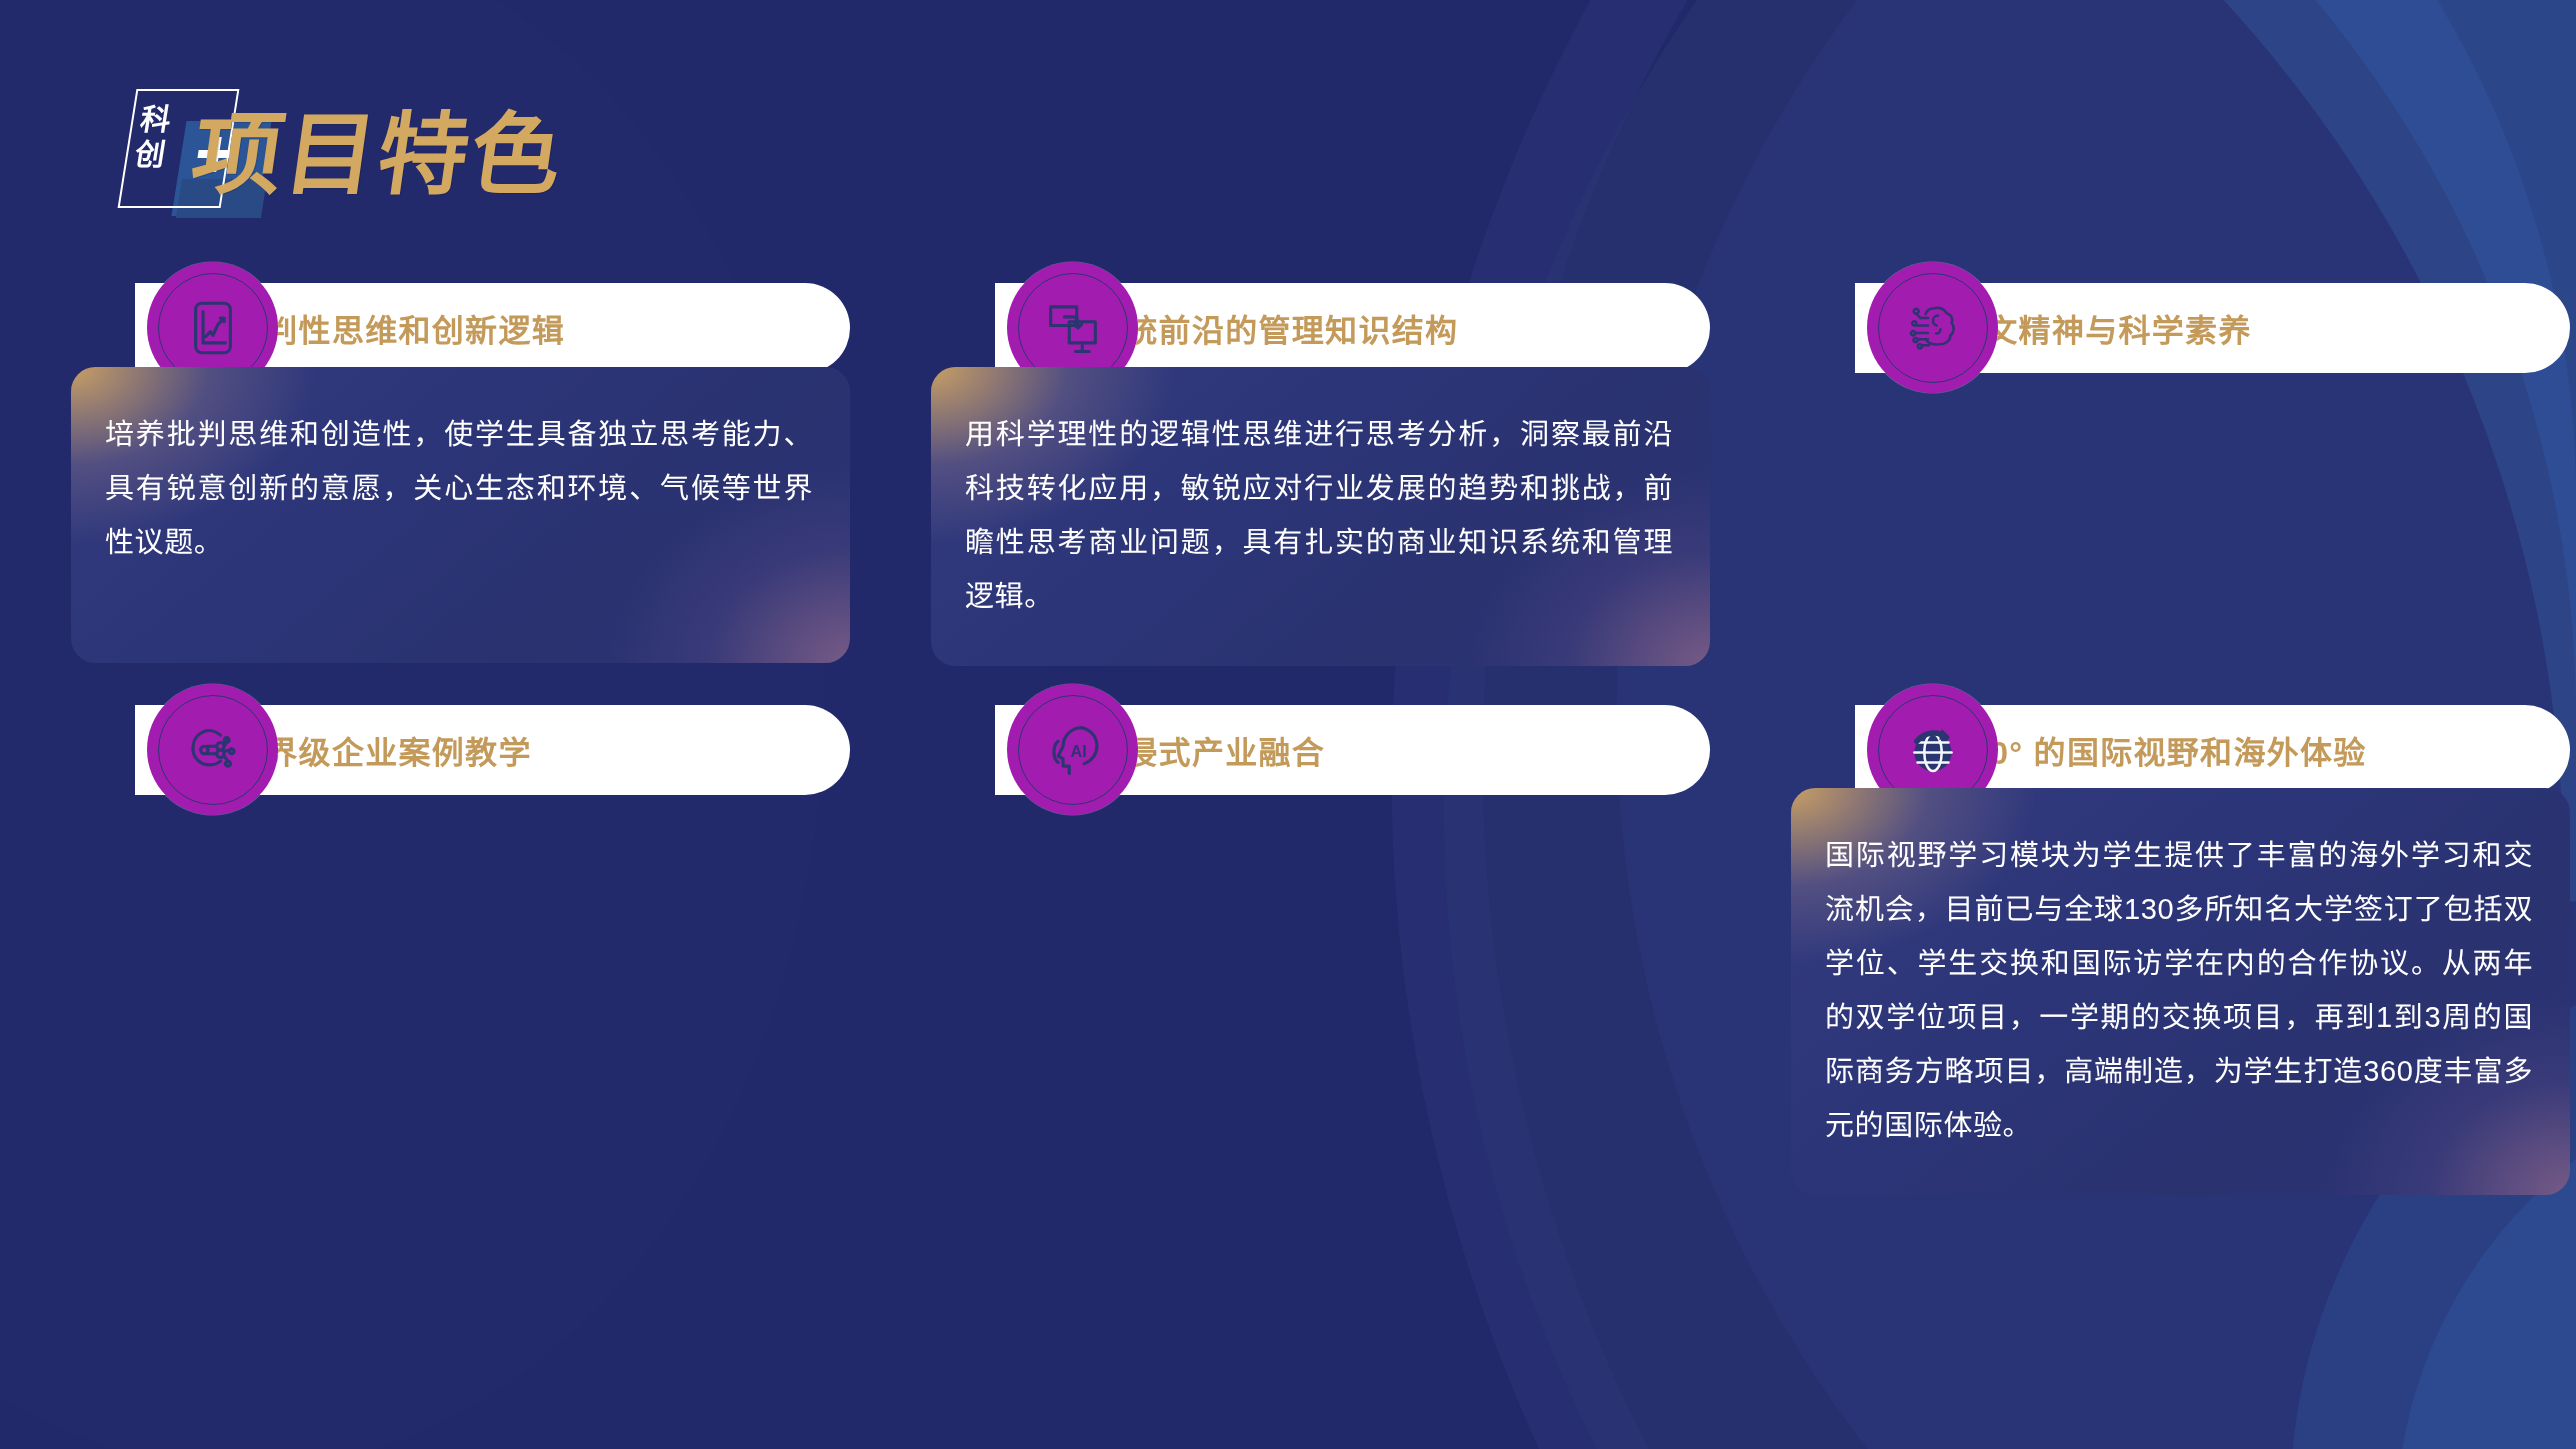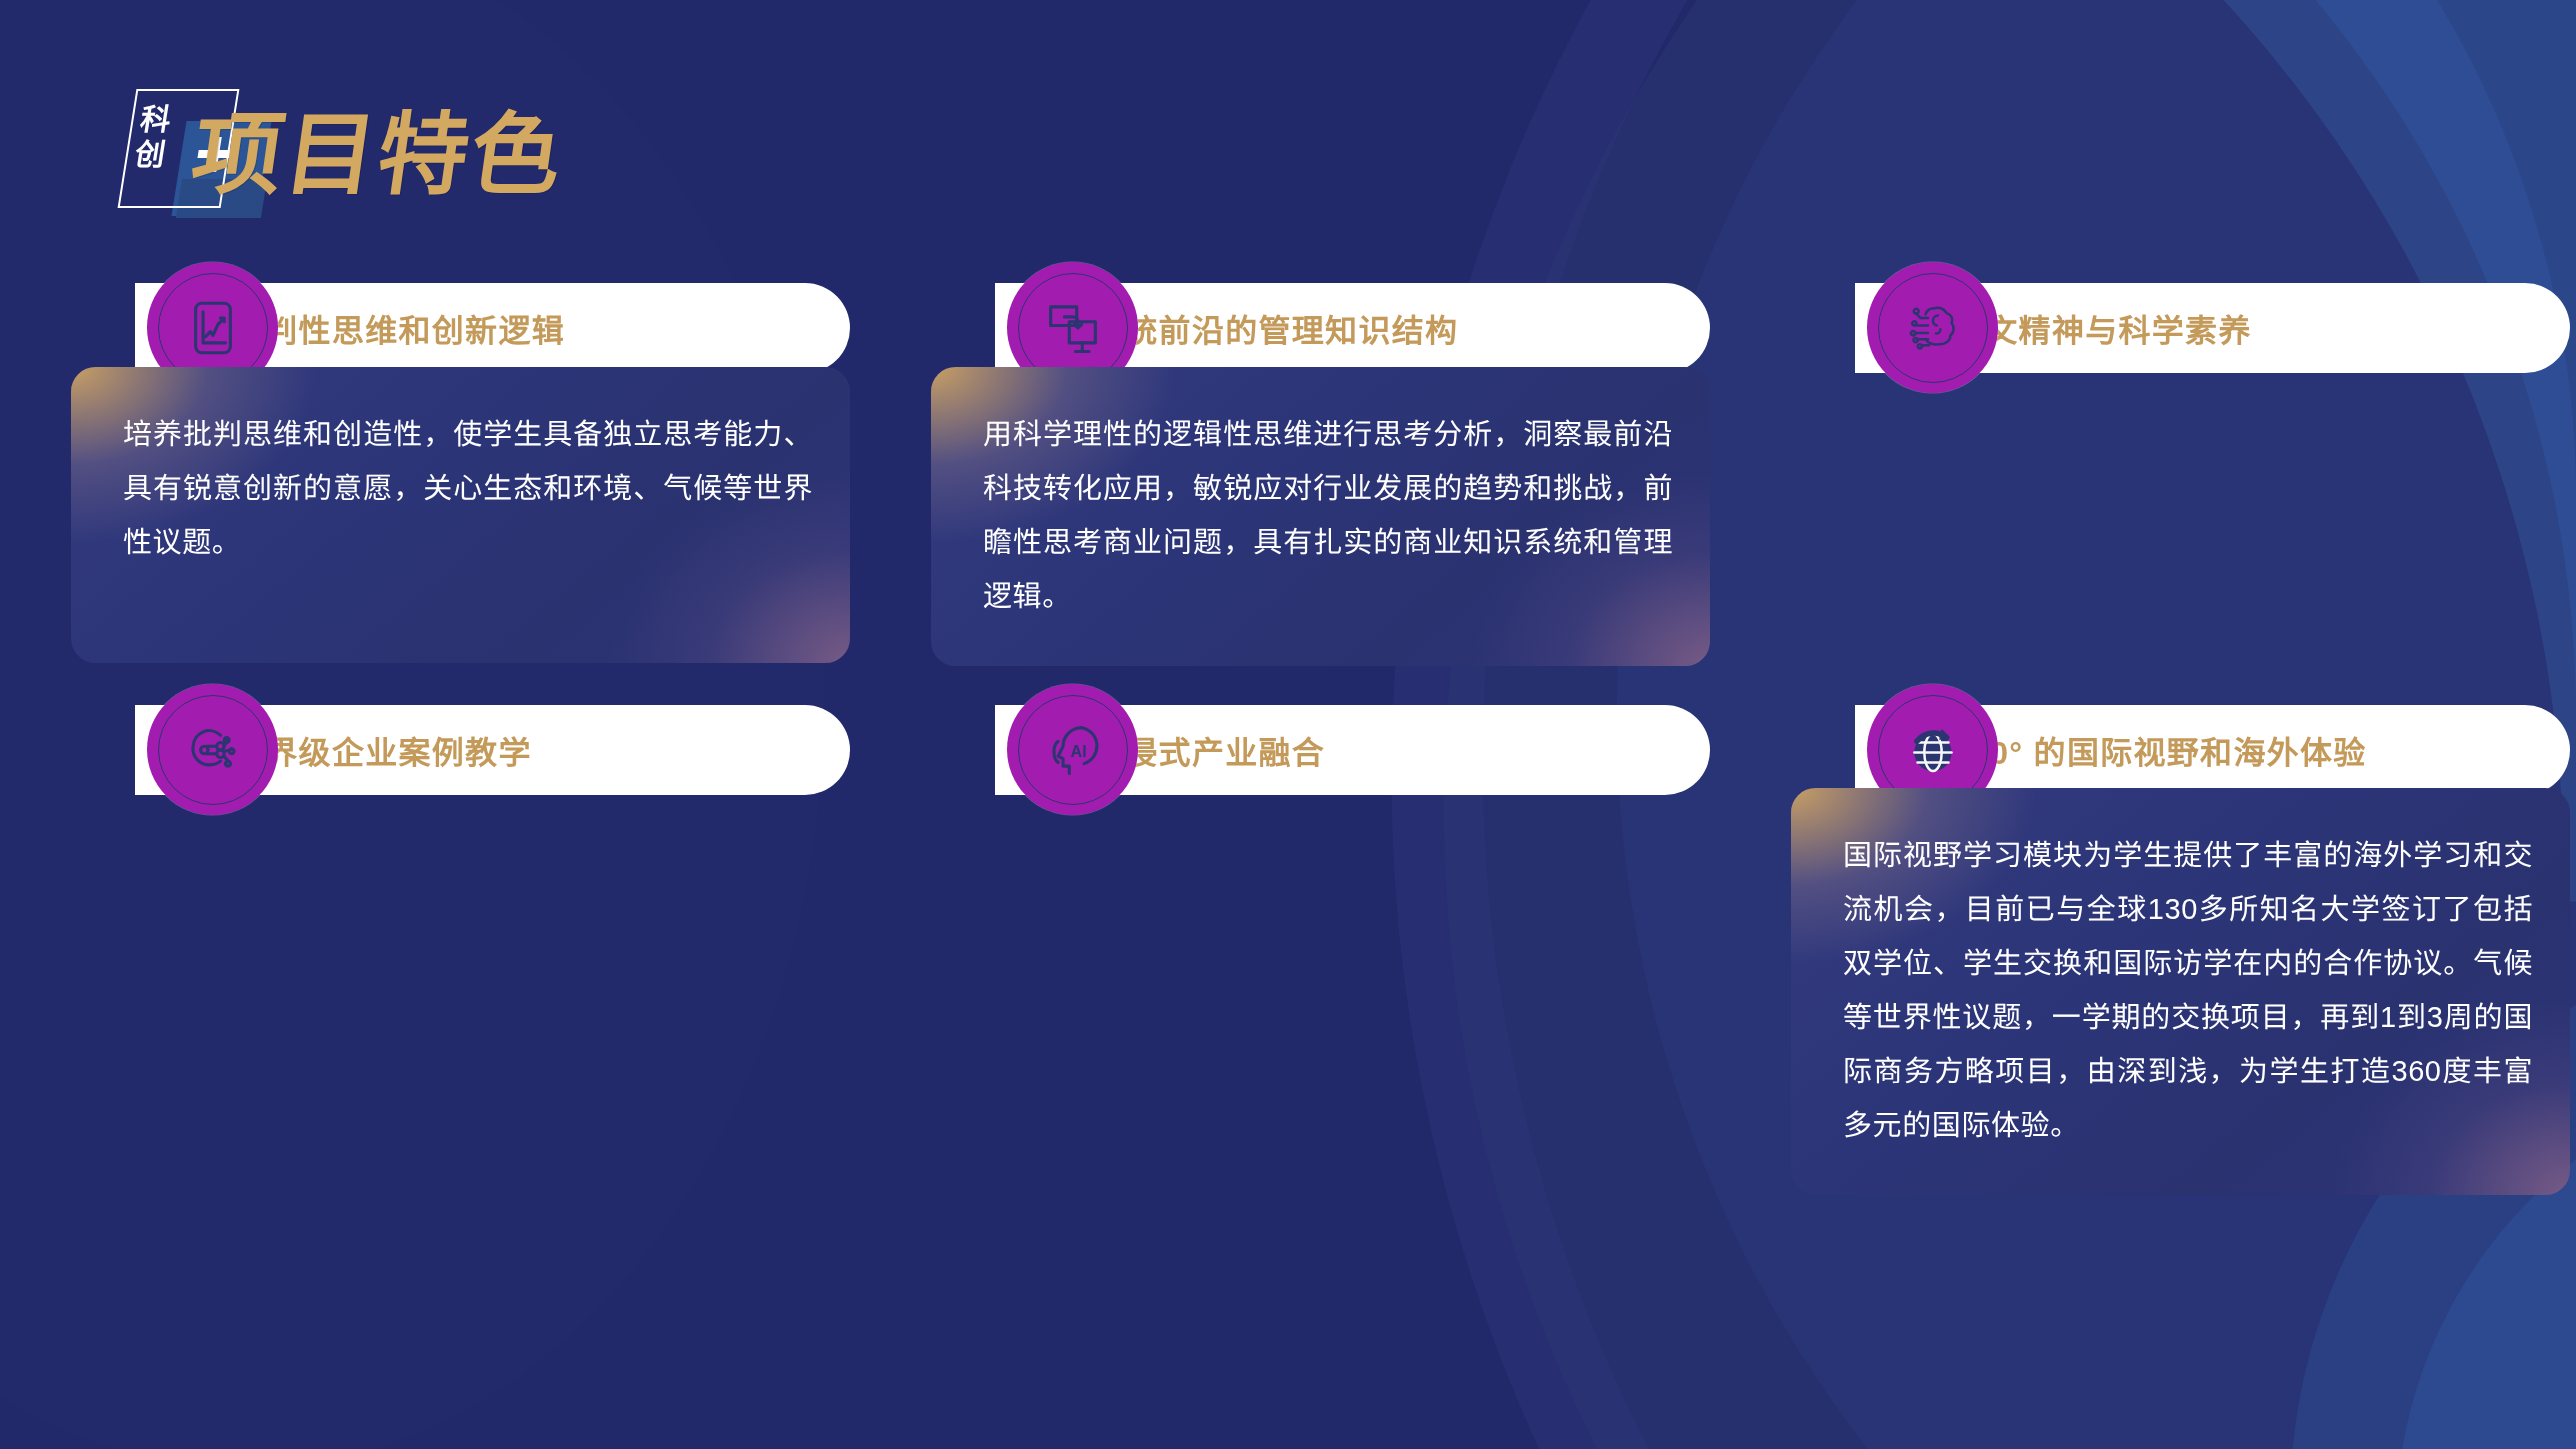--- a/index.html
+++ b/index.html
@@ -102,21 +102,21 @@
     width:108px;height:108px;border-radius:50%;
     border:1.9px solid #2b3570;
     display:flex;align-items:center;justify-content:center;
   }
   .icon-ring svg{width:62px;height:62px;display:block;}
 
   
   .card-body{
     position:relative;margin-top:-6.4px;
     border-radius:24.5px;
-    padding:40px 37px 43px 52px;
+    padding:40px 37px 43px 34px;
     min-height:213px;
     background:
       radial-gradient(361px 258px at 0% 0%, rgba(226,176,95,.85) 0%, rgba(156,128,140,.30) 38%, rgba(45,55,125,0) 68%),
       radial-gradient(335px 270px at 100% 100%, rgba(208,138,150,.45) 0%, rgba(120,90,140,.18) 42%, rgba(45,55,125,0) 72%),
       linear-gradient(140deg,#353c80 0%,#2c3578 38%,#2a3270 70%,#2d3478 100%);
   }
   .card-body p{
     margin:0;
     color:#ffffff;
     font-size:29px;
@@ -283,19 +283,19 @@
                 <path d="M25 38 H75 M25 70 H75" stroke="#f7f8fc" stroke-width="4"></path>
                 <path d="M24 36 a34 34 0 0 1 48 -6" stroke="#2b3570" stroke-width="9"></path>
                 <path d="M64 16 l12 12 l-16 6" fill="#2b3570" stroke="none"></path>
               </g>
             </svg>
           </div>
         </div>
         <div class="card-head-title">360° 的国际视野和海外体验</div>
       </div>
       <div class="card-body">
-        <p>国际视野学习模块为学生提供了丰富的海外学习和交流机会，目前已与全球130多所知名大学签订了包括双学位、学生交换和国际访学在内的合作协议。气候等世界性议题，一学期的交换项目，再到1到3周的国际商务方略项目，由深到浅，为学生打造360度丰富多元的国际体验。</p>
+        <p>国际视野学习模块为学生提供了丰富的海外学习和交流机会，目前已与全球130多所知名大学签订了包括双学位、学生交换和国际访学在内的合作协议。从两年的双学位项目，一学期的交换项目，再到1到3周的国际商务方略项目，高端制造，为学生打造360度丰富多元的国际体验。</p>
       </div>
     </div>
 
   </div>
 </div>
 
 
 </body></html>

